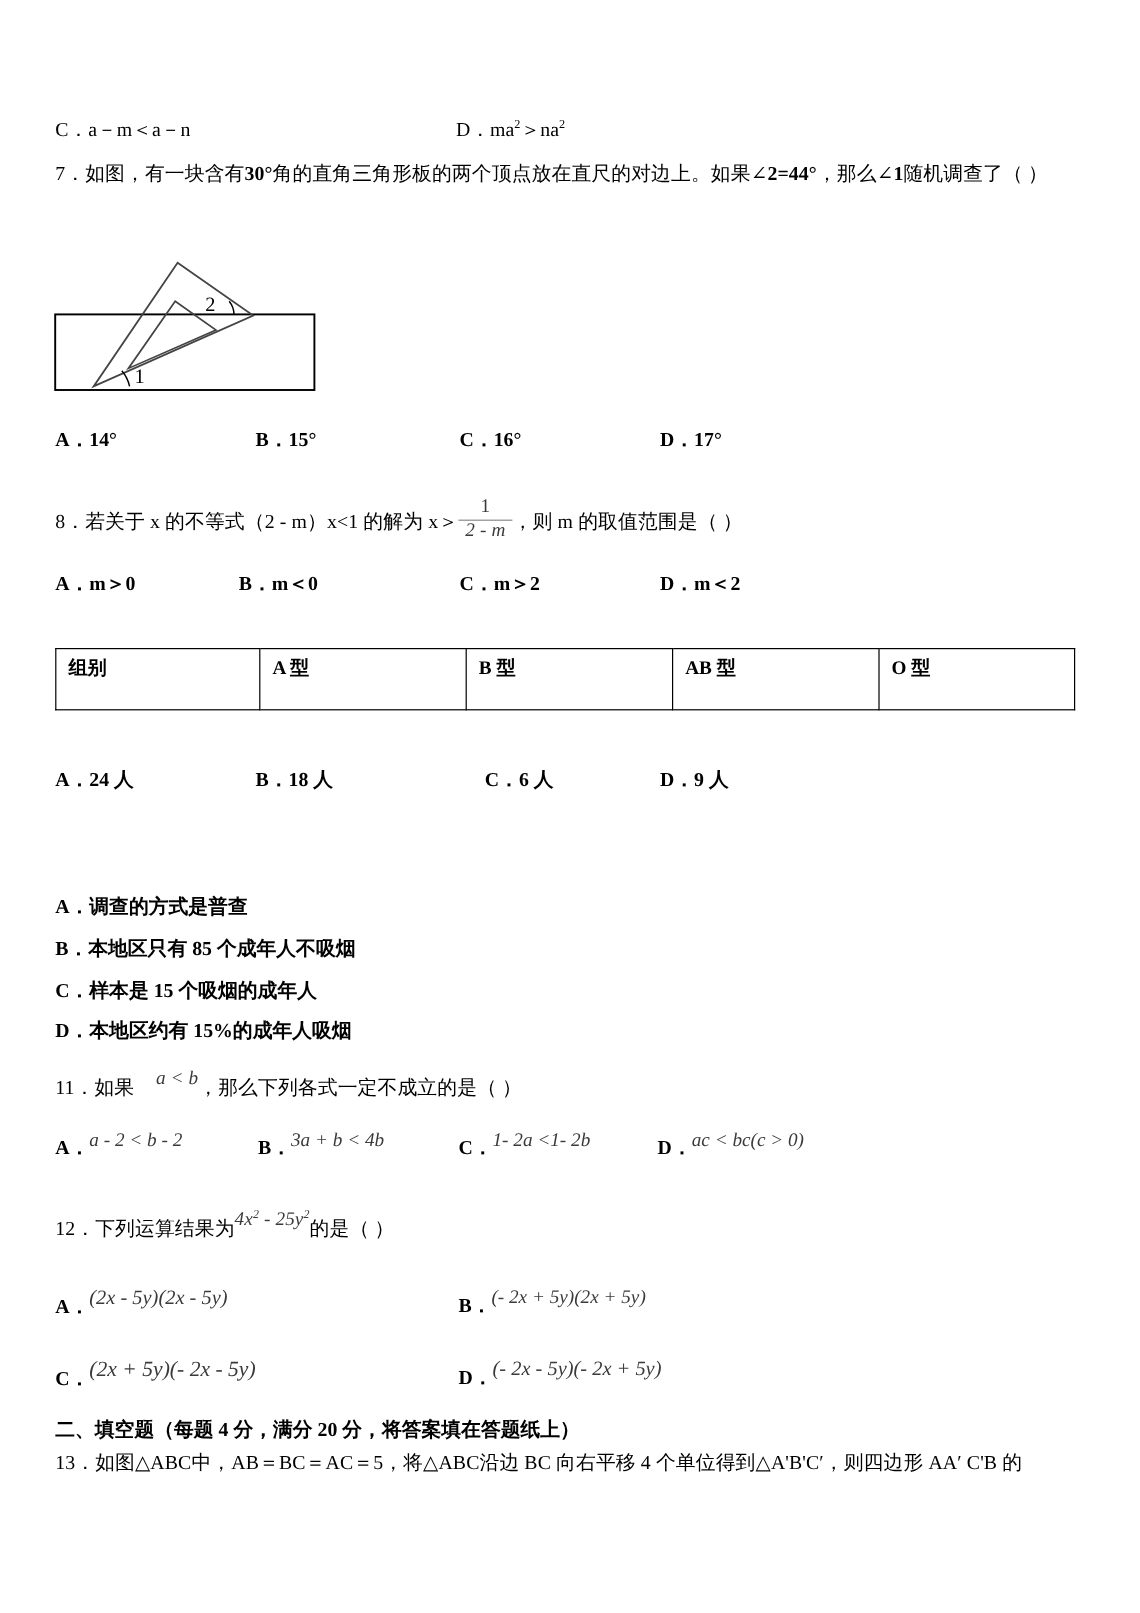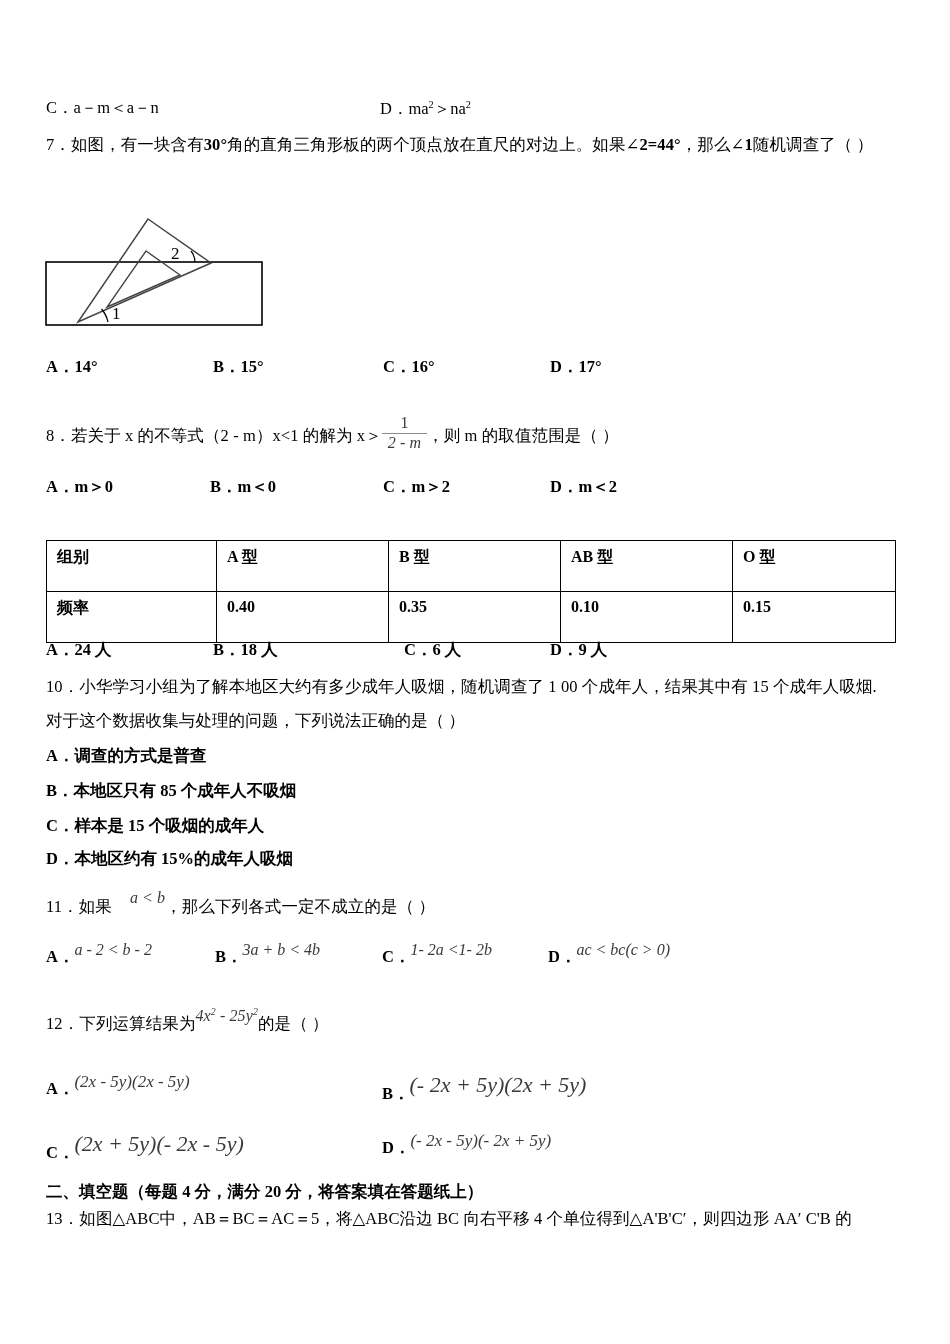--- a/index.html
+++ b/index.html
@@ -150,21 +150,21 @@
     <span class="opt-letter">D．</span><b>17°</b>
   </div>
 
   <div class="q-line" style="left:46px; top:415px;">
     <span>8．</span><span>若关于 x 的不等式（2 - m）x&lt;1 的解为 x＞</span><span class="frac"><span class="fnum">1</span><span class="fden">2 - m</span></span><span>，则 m 的取值范围是（ ）</span>
   </div>
 
   <div class="opt" style="left:46px; top:477px;">
     <span class="opt-letter">A．</span><b>m＞0</b>
   </div>
-  <div class="opt" style="left:210px; top:477px;">
+  <div class="opt" style="left:199px; top:477px;">
     <span class="opt-letter">B．</span><b>m＜0</b>
   </div>
   <div class="opt" style="left:383px; top:477px;">
     <span class="opt-letter">C．</span><b>m＞2</b>
   </div>
   <div class="opt" style="left:550px; top:477px;">
     <span class="opt-letter">D．</span><b>m＜2</b>
   </div>
 
 
@@ -177,49 +177,36 @@
       <col style="width:163px">
     </colgroup>
     <tbody>
       <tr>
         <td class="lbl">组别</td>
         <td>A 型</td>
         <td>B 型</td>
         <td>AB 型</td>
         <td>O 型</td>
       </tr>
-      <tr>
-        <td class="lbl">频率</td>
-        <td>0.40</td>
-        <td>0.35</td>
-        <td>0.10</td>
-        <td>0.15</td>
-      </tr>
     </tbody>
   </table>
 
   <div class="opt" style="left:46px; top:640px;">
     <span class="opt-letter">A．</span><b>24 人</b>
   </div>
   <div class="opt" style="left:213px; top:640px;">
     <span class="opt-letter">B．</span><b>18 人</b>
   </div>
   <div class="opt" style="left:404px; top:640px;">
     <span class="opt-letter">C．</span><b>6 人</b>
   </div>
   <div class="opt" style="left:550px; top:640px;">
     <span class="opt-letter">D．</span><b>9 人</b>
   </div>
 
-  <div class="q-line" style="left:46px; top:677px;">
-    <span>10．</span><span>小华学习小组为了解本地区大约有多少成年人吸烟，随机调查了 1 00 个成年人，结果其中有 15 个成年人吸烟.</span>
-  </div>
-  <div class="q-line" style="left:46px; top:711px;">
-    <span>对于这个数据收集与处理的问题，下列说法正确的是（      ）</span>
-  </div>
 
   <div class="opt" style="left:46px; top:746px;">
     <span class="opt-letter">A．</span><b>调查的方式是普查</b>
   </div>
   <div class="opt" style="left:46px; top:781px;">
     <span class="opt-letter">B．</span><b>本地区只有 85 个成年人不吸烟</b>
   </div>
   <div class="opt" style="left:46px; top:816px;">
     <span class="opt-letter">C．</span><b>样本是 15 个吸烟的成年人</b>
   </div>
@@ -245,24 +232,24 @@
   </div>
 
   <div class="q-line" style="left:46px; top:1014px;">
     <span>12．</span><span>下列运算结果为</span><span class="math" style="position:relative; top:-8px;"><span>4x</span><sup>2</sup><span> - 25y</span><sup>2</sup></span><span>的是（  ）</span>
   </div>
 
   <div class="opt" style="left:46px; top:1078px;">
     <span class="opt-letter">A．</span><span class="math math-raised" style="font-size:17px;">(2x - 5y)(2x - 5y)</span>
   </div>
   <div class="opt" style="left:382px; top:1078px;">
-    <span class="opt-letter">B．</span><span class="math math-raised" style="font-size:22px;margin-top:32px;">(- 2x + 5y)(2x + 5y)</span>
+    <span class="opt-letter">B．</span><span class="math math-raised" style="font-size:16px;margin-top:32px;">(- 2x + 5y)(2x + 5y)</span>
   </div>
   <div class="opt" style="left:46px; top:1137px;">
-    <span class="opt-letter">C．</span><span class="math math-raised" style="font-size:22px;">(2x + 5y)(- 2x - 5y)</span>
+    <span class="opt-letter">C．</span><span class="math math-raised" style="font-size:18px;">(2x + 5y)(- 2x - 5y)</span>
   </div>
   <div class="opt" style="left:382px; top:1137px;">
     <span class="opt-letter">D．</span><span class="math math-raised" style="font-size:17px;">(- 2x - 5y)(- 2x + 5y)</span>
   </div>
 
   <div class="section-head" style="left:46px; top:1181px;">
     <span>二、填空题（每题 4 分，满分 20 分，将答案填在答题纸上）</span>
   </div>
 
   <div class="q-line" style="left:46px; top:1209px;">

